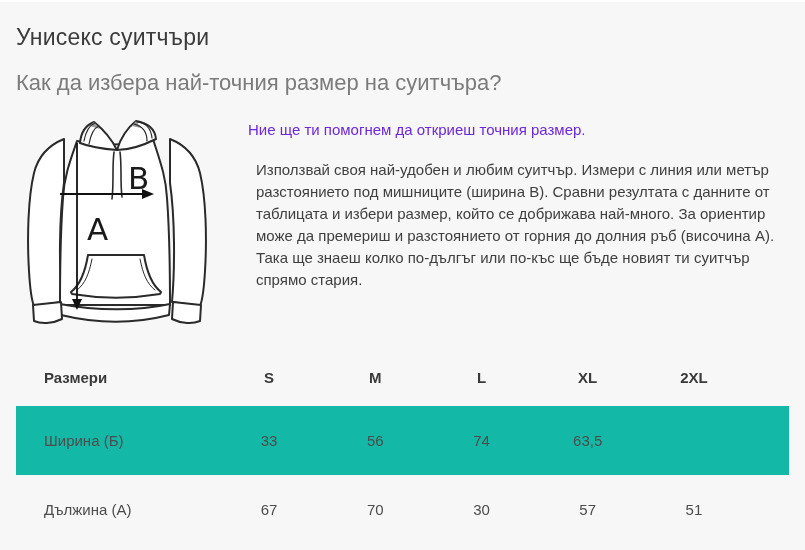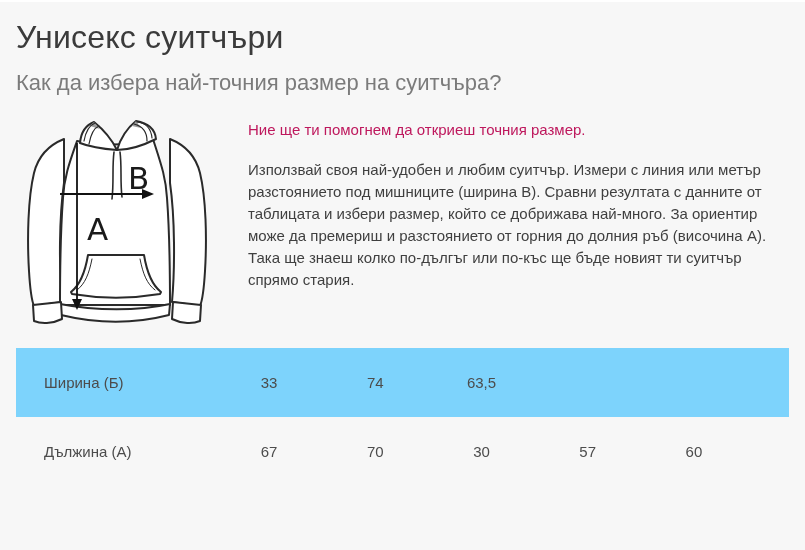--- a/index.html
+++ b/index.html
@@ -7,46 +7,46 @@
     width:805px;height:550px;
     background:#f7f7f7;
     border-top:2px solid #ffffff;
     box-sizing:border-box;
     font-family:"Liberation Sans", sans-serif;
     overflow:hidden;
     -webkit-font-smoothing:antialiased;
   }
   .page{padding:0 16px;}
   .title{
-    font-size:32px;line-height:31px;font-weight:400;
+    font-size:23px;line-height:31px;font-weight:400;
     color:#3b3b3b;margin:20px 0 0;letter-spacing:.2px;
   }
   .subtitle{
     font-size:22px;line-height:28px;font-weight:400;
     color:#7b7b7b;margin:16px 0 16px;
   }
   .intro-row{display:flex;margin-top:13px;}
   .diagram-wrap{flex:none;width:210px;height:222px;}
   .intro-text{
     margin-left:22px;width:565px;
     color:#3f3f3f;font-size:15px;line-height:22px;
     padding-top:6px;
   }
-  .lead{margin:0 0 18px;color:#be185d;}
-  .body-par{margin:0;}
+  .lead{margin:0 0 18px;color:#6d28d9;}
+  .body-par{margin:8px;}
   .size-table{margin-top:13px;font-size:15px;}
   .trow{
     display:grid;
     grid-template-columns:172px repeat(5,1fr);
     align-items:center;
     padding:0 42px 0 28px;
   }
   .trow.header{height:58px;font-weight:700;color:#3a3a3a;}
   .trow.body-row{height:69px;color:#4c4c4c;}
-  .trow.highlight{background:#7dd3fc;}
+  .trow.highlight{background:#14b8a6;}
   .cell-num{text-align:center;}
   svg text{font-family:"DejaVu Sans", sans-serif;}
 </style>
 </head>
 <body>
 
 <div class="page">
 
   <h1 class="title">Унисекс суитчъри</h1>
   <h2 class="subtitle">Как да избера най-точния размер на суитчъра?</h2>
@@ -93,31 +93,40 @@
       </svg>
     </div>
 
     <div class="intro-text">
       <p class="lead">Ние ще ти помогнем да откриеш точния размер.</p>
       <p class="body-par">Използвай своя най-удобен и любим суитчър. Измери с линия или метър разстоянието под мишниците (ширина B). Сравни резултата с данните от таблицата и избери размер, който се добрижава най-много. За ориентир може да премериш и разстоянието от горния до долния ръб (височина A). Така ще знаеш колко по-дългъг или по-къс ще бъде новият ти суитчър спрямо стария.</p>
     </div>
   </div>
 
   <div class="size-table">
+    <div class="trow header">
+      <div>Размери</div>
+      <div class="cell-num">S</div>
+      <div class="cell-num">M</div>
+      <div class="cell-num">L</div>
+      <div class="cell-num">XL</div>
+      <div class="cell-num">2XL</div>
+    </div>
 
     <div class="trow body-row highlight">
       <div>Ширина (Б)</div>
       <div class="cell-num">33</div>
+      <div class="cell-num">56</div>
       <div class="cell-num">74</div>
       <div class="cell-num">63,5</div>
     </div>
 
     <div class="trow body-row">
       <div>Дължина (А)</div>
       <div class="cell-num">67</div>
       <div class="cell-num">70</div>
       <div class="cell-num">30</div>
       <div class="cell-num">57</div>
-      <div class="cell-num">60</div>
+      <div class="cell-num">51</div>
     </div>
   </div>
 
 </div>
 
 </body></html>

